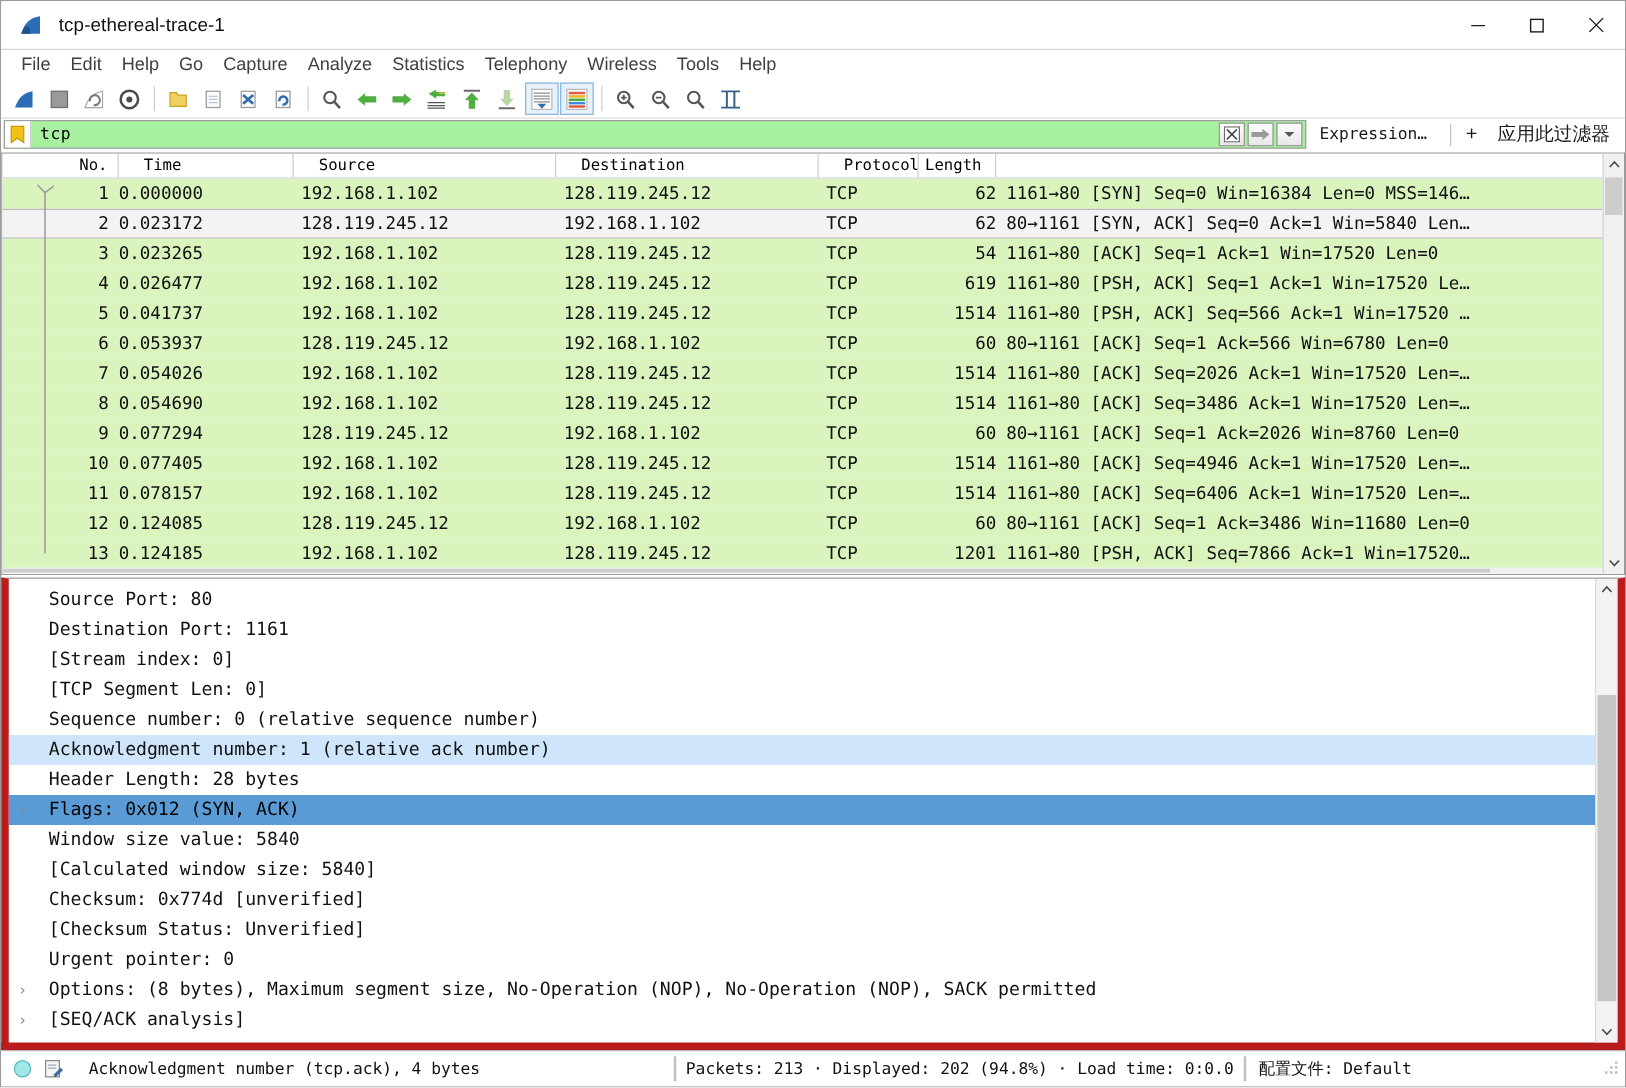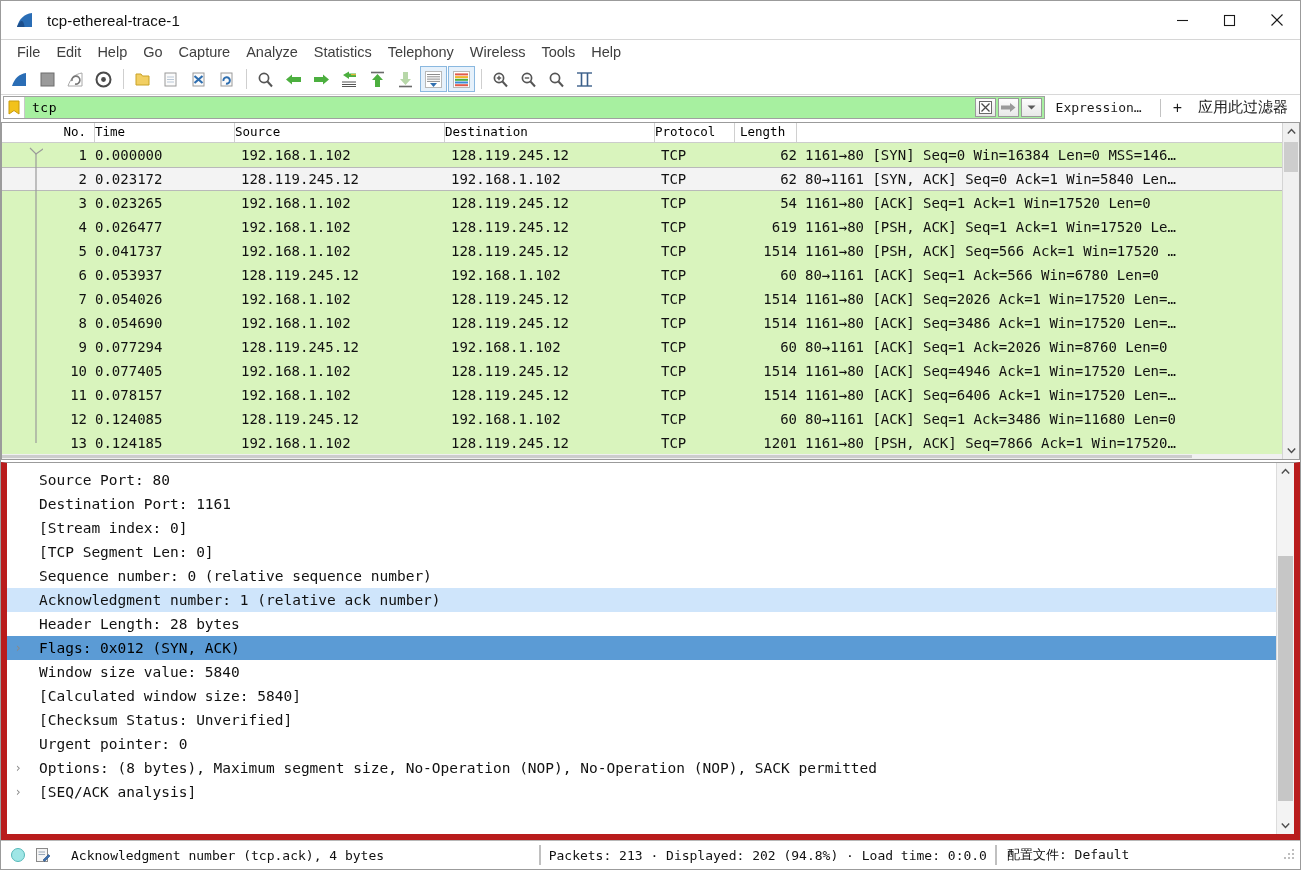--- a/index.html
+++ b/index.html
@@ -179,21 +179,21 @@
     min-height: 19px;
     background: #ffffff;
     border-bottom: 1px solid #cccccc;
     font-family: "DejaVu Sans Mono", monospace;
     font-size: 12.5px;
     color: #000000;
   }
   .plist-header .hcell {
     box-sizing: border-box;
     border-right: 1px solid #d0d0d0;
-    padding-left: 0;
+    padding-left: 20px;
     line-height: 18px;
     overflow: hidden;
     white-space: nowrap;
   }
   .plist-body {
     flex: 1;
     position: relative;
     overflow: hidden;
     background: #ffffff;
   }
@@ -759,20 +759,23 @@
         </div>
         <div class="drow has-twisty sel-strong">
           <div class="twisty">›</div>
           <div class="dlabel">Flags: 0x012 (SYN, ACK)</div>
         </div>
         <div class="drow">
           <div class="dlabel">Window size value: 5840</div>
         </div>
         <div class="drow">
           <div class="dlabel">[Calculated window size: 5840]</div>
+        </div>
+        <div class="drow">
+          <div class="dlabel">Checksum: 0x774d [unverified]</div>
         </div>
         <div class="drow">
           <div class="dlabel">[Checksum Status: Unverified]</div>
         </div>
         <div class="drow">
           <div class="dlabel">Urgent pointer: 0</div>
         </div>
         <div class="drow has-twisty">
           <div class="twisty">›</div>
           <div class="dlabel">Options: (8 bytes), Maximum segment size, No-Operation (NOP), No-Operation (NOP), SACK permitted</div>

